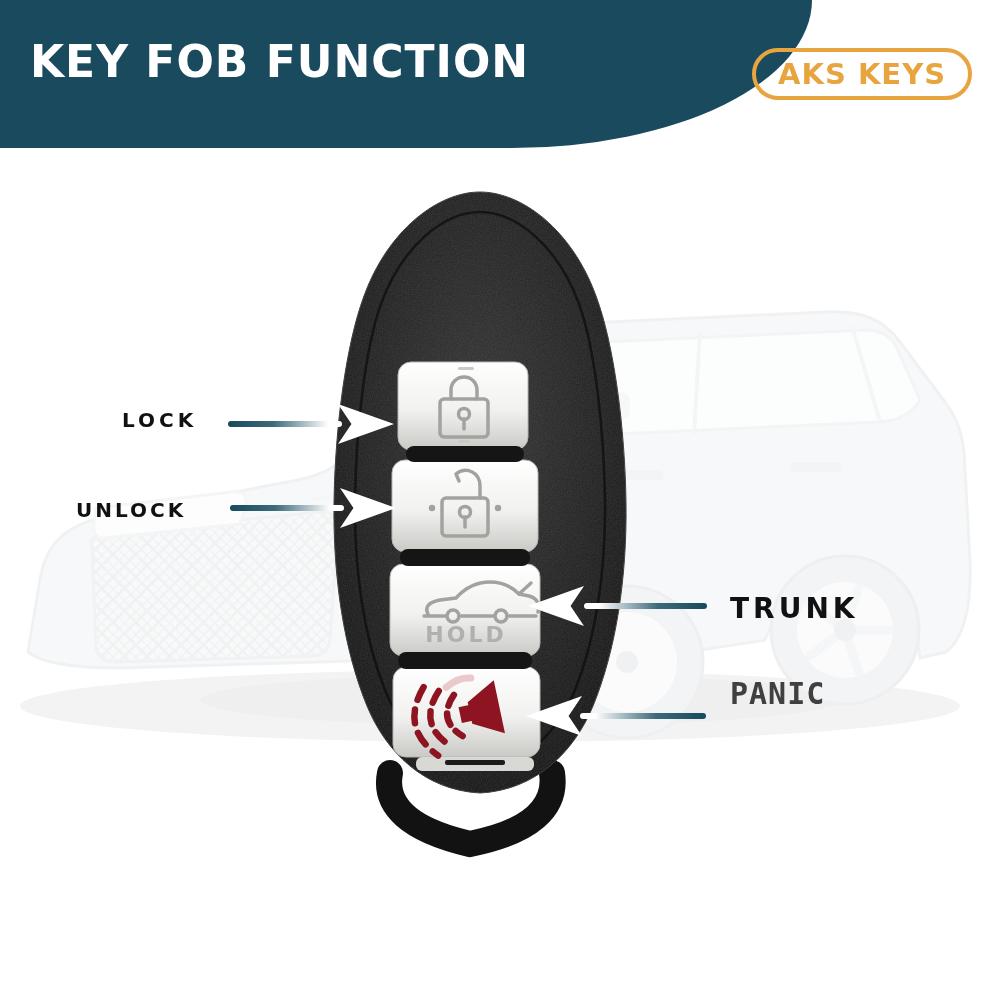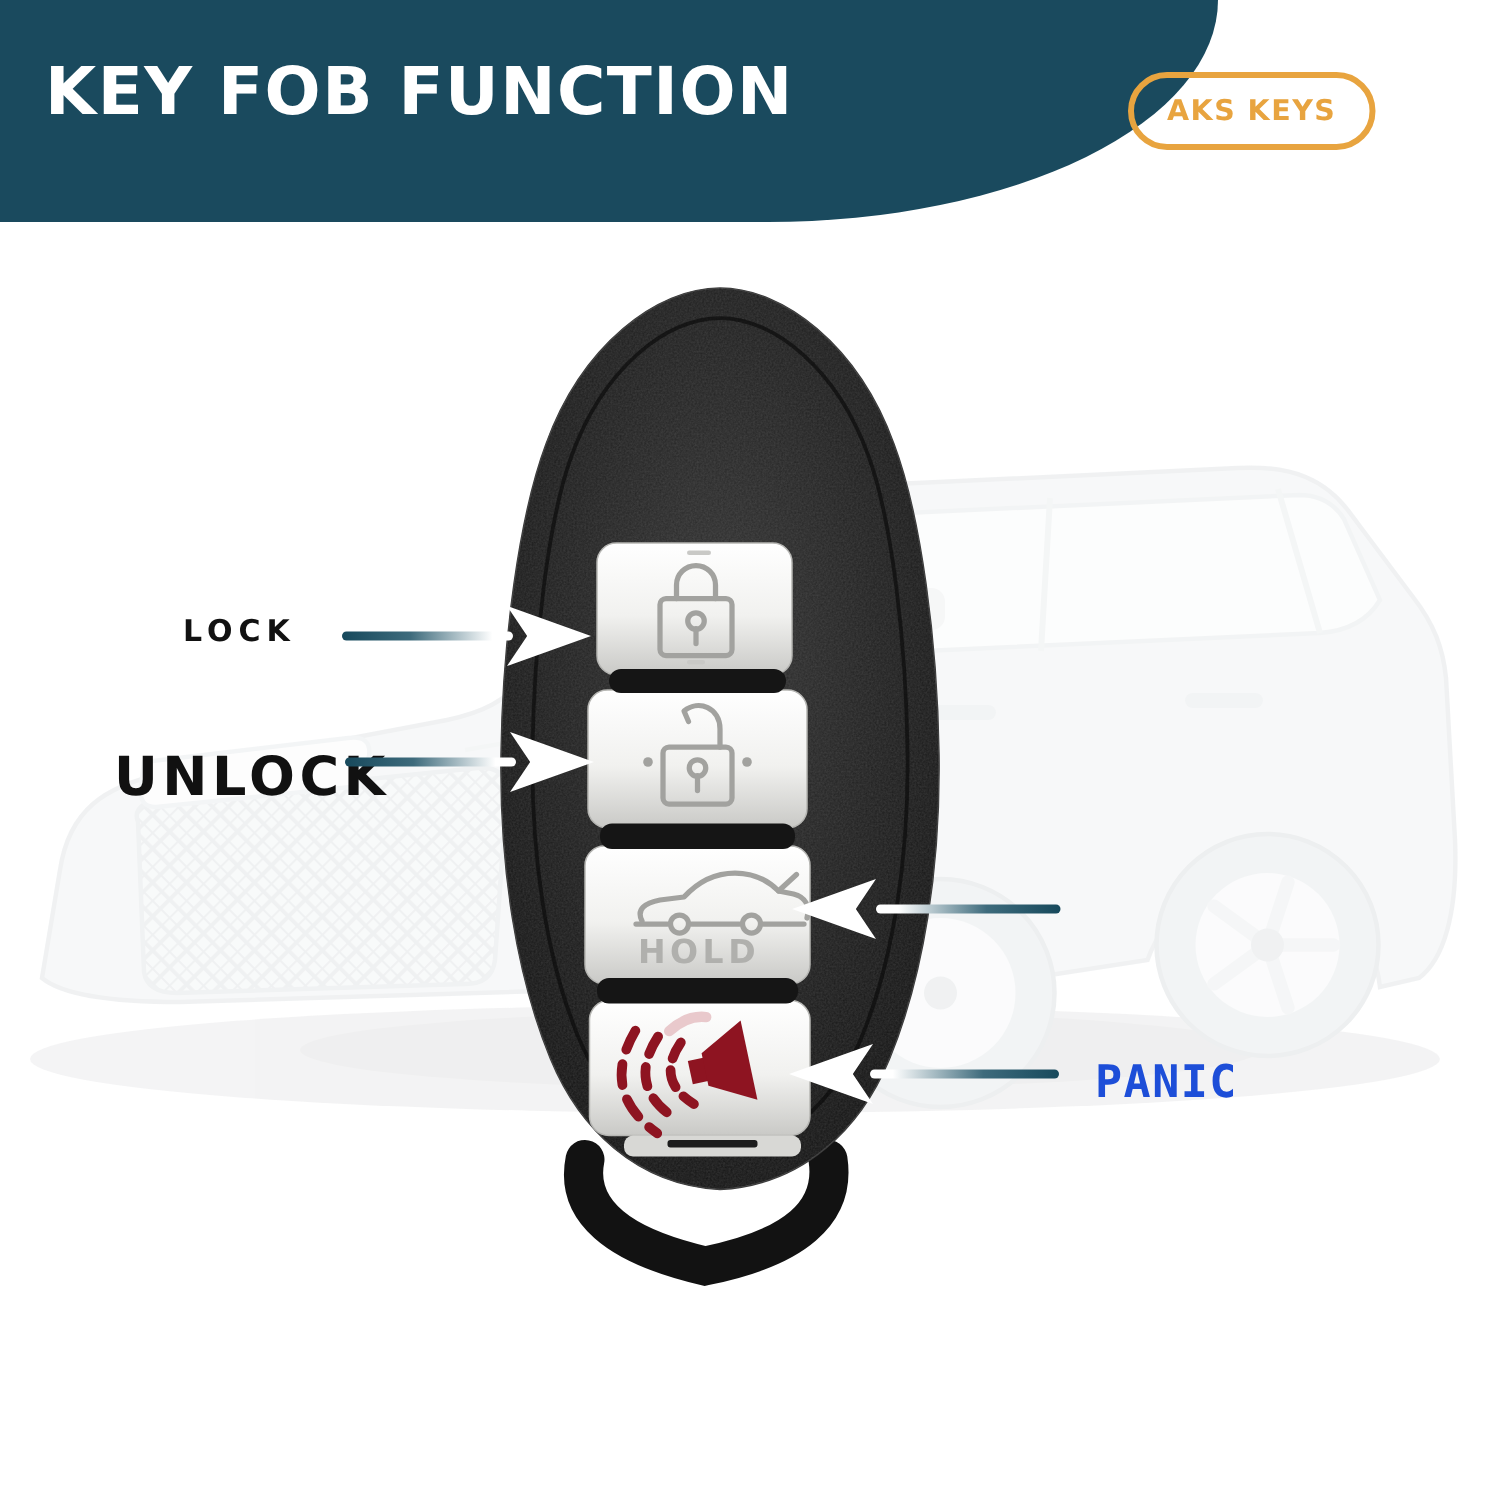--- a/index.html
+++ b/index.html
@@ -6,33 +6,33 @@
   .stage{position:relative;width:1000px;height:1000px;background:#fff;overflow:hidden;
          font-family:"DejaVu Sans","Liberation Sans",sans-serif;}
 
   
   .banner{position:absolute;left:0;top:0;width:812px;height:148px;
           background:#1a4a5e;border-bottom-right-radius:300px 148px;}
   .banner-title{position:absolute;left:30px;top:36px;font-size:44px;font-weight:bold;
                 color:#ffffff;letter-spacing:1px;white-space:nowrap;}
   .brand-badge{position:absolute;left:752px;top:48px;height:44px;padding:0 22px;
                border:4px solid #e8a43f;border-radius:28px;display:flex;align-items:center;}
-  .brand-badge span{font-size:19px;font-weight:bold;color:#e8a43f;letter-spacing:1px;white-space:nowrap;}
+  .brand-badge span{font-size:29px;font-weight:bold;color:#e8a43f;letter-spacing:1px;white-space:nowrap;}
 
   
   .ghost-car,.fob-svg{position:absolute;}
   .ghost-car{left:0;top:0;width:1000px;height:1000px;}
   .fob-svg{left:320px;top:178px;width:330px;height:700px;}
 
   
   .callout{position:absolute;font-weight:bold;color:#111;white-space:nowrap;}
   .lock-label{left:122px;top:408px;font-size:20px;letter-spacing:4px;}
-  .unlock-label{left:76px;top:498px;font-size:36px;letter-spacing:3px;}
+  .unlock-label{left:76px;top:498px;font-size:20px;letter-spacing:3px;}
   .trunk-label{left:730px;top:592px;font-size:28px;letter-spacing:4px;}
-  .panic-label{left:730px;top:704px;font-size:30px;letter-spacing:1px;color:#1d4ed8;
+  .panic-label{left:730px;top:676px;font-size:30px;letter-spacing:1px;color:#404040;
                font-family:"DejaVu Sans Mono","Liberation Mono",monospace;}
 
   
   .arrow-line{position:absolute;height:6px;border-radius:3px;}
   .line-right{background:linear-gradient(90deg,#17495c 0%,#3e6b7c 40%,#ffffff 88%);}
   .line-left{background:linear-gradient(90deg,#ffffff 12%,#3e6b7c 60%,#17495c 100%);}
   .arrow-head{position:absolute;width:56px;height:40px;background:#fff;
               filter:drop-shadow(0 0 1px rgba(0,0,0,.22));}
   .head-right{clip-path:polygon(0 0,100% 50%,0 100%,24% 50%);}
   .head-left{clip-path:polygon(100% 0,0 50%,100% 100%,76% 50%);}
@@ -176,20 +176,21 @@
   </svg>
 
   <div class="callout lock-label">LOCK</div>
   <div class="arrow-line line-right" style="left:228px;top:421px;width:114px;"></div>
   <div class="arrow-head head-right" style="left:338px;top:404px;"></div>
 
   <div class="callout unlock-label">UNLOCK</div>
   <div class="arrow-line line-right" style="left:230px;top:505px;width:114px;"></div>
   <div class="arrow-head head-right" style="left:340px;top:488px;"></div>
 
+  <div class="callout trunk-label">TRUNK</div>
   <div class="arrow-line line-left" style="left:584px;top:603px;width:123px;"></div>
   <div class="arrow-head head-left" style="left:528px;top:586px;"></div>
 
   <div class="callout panic-label">PANIC</div>
   <div class="arrow-line line-left" style="left:580px;top:713px;width:126px;"></div>
   <div class="arrow-head head-left" style="left:526px;top:696px;"></div>
 
 </div>
 
 </body></html>

